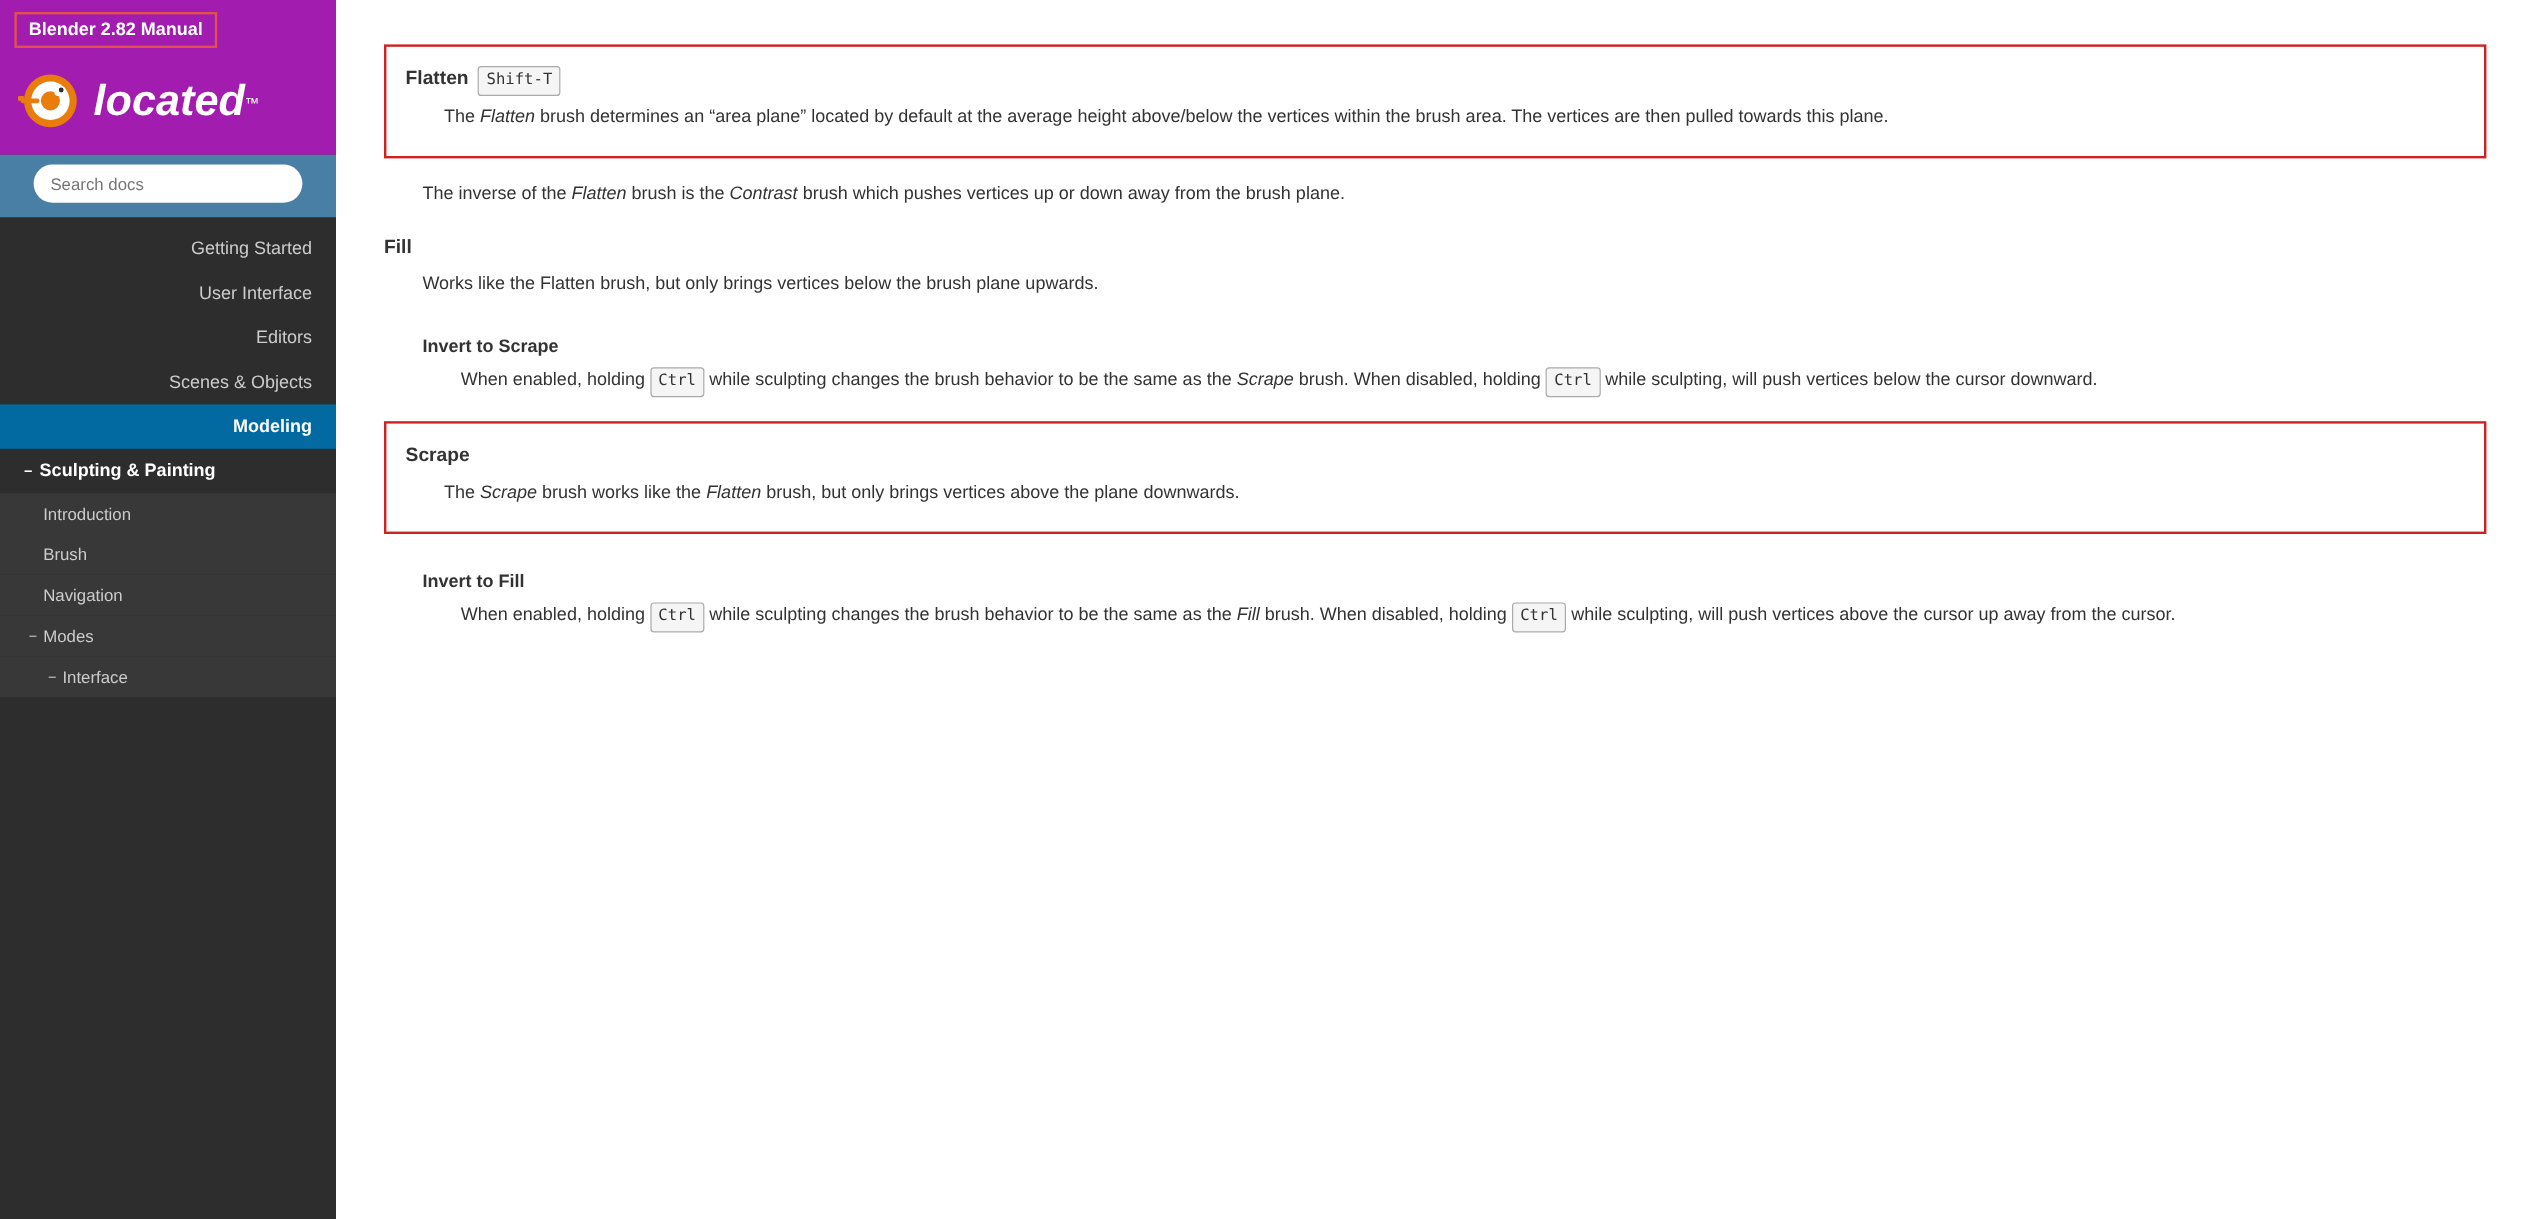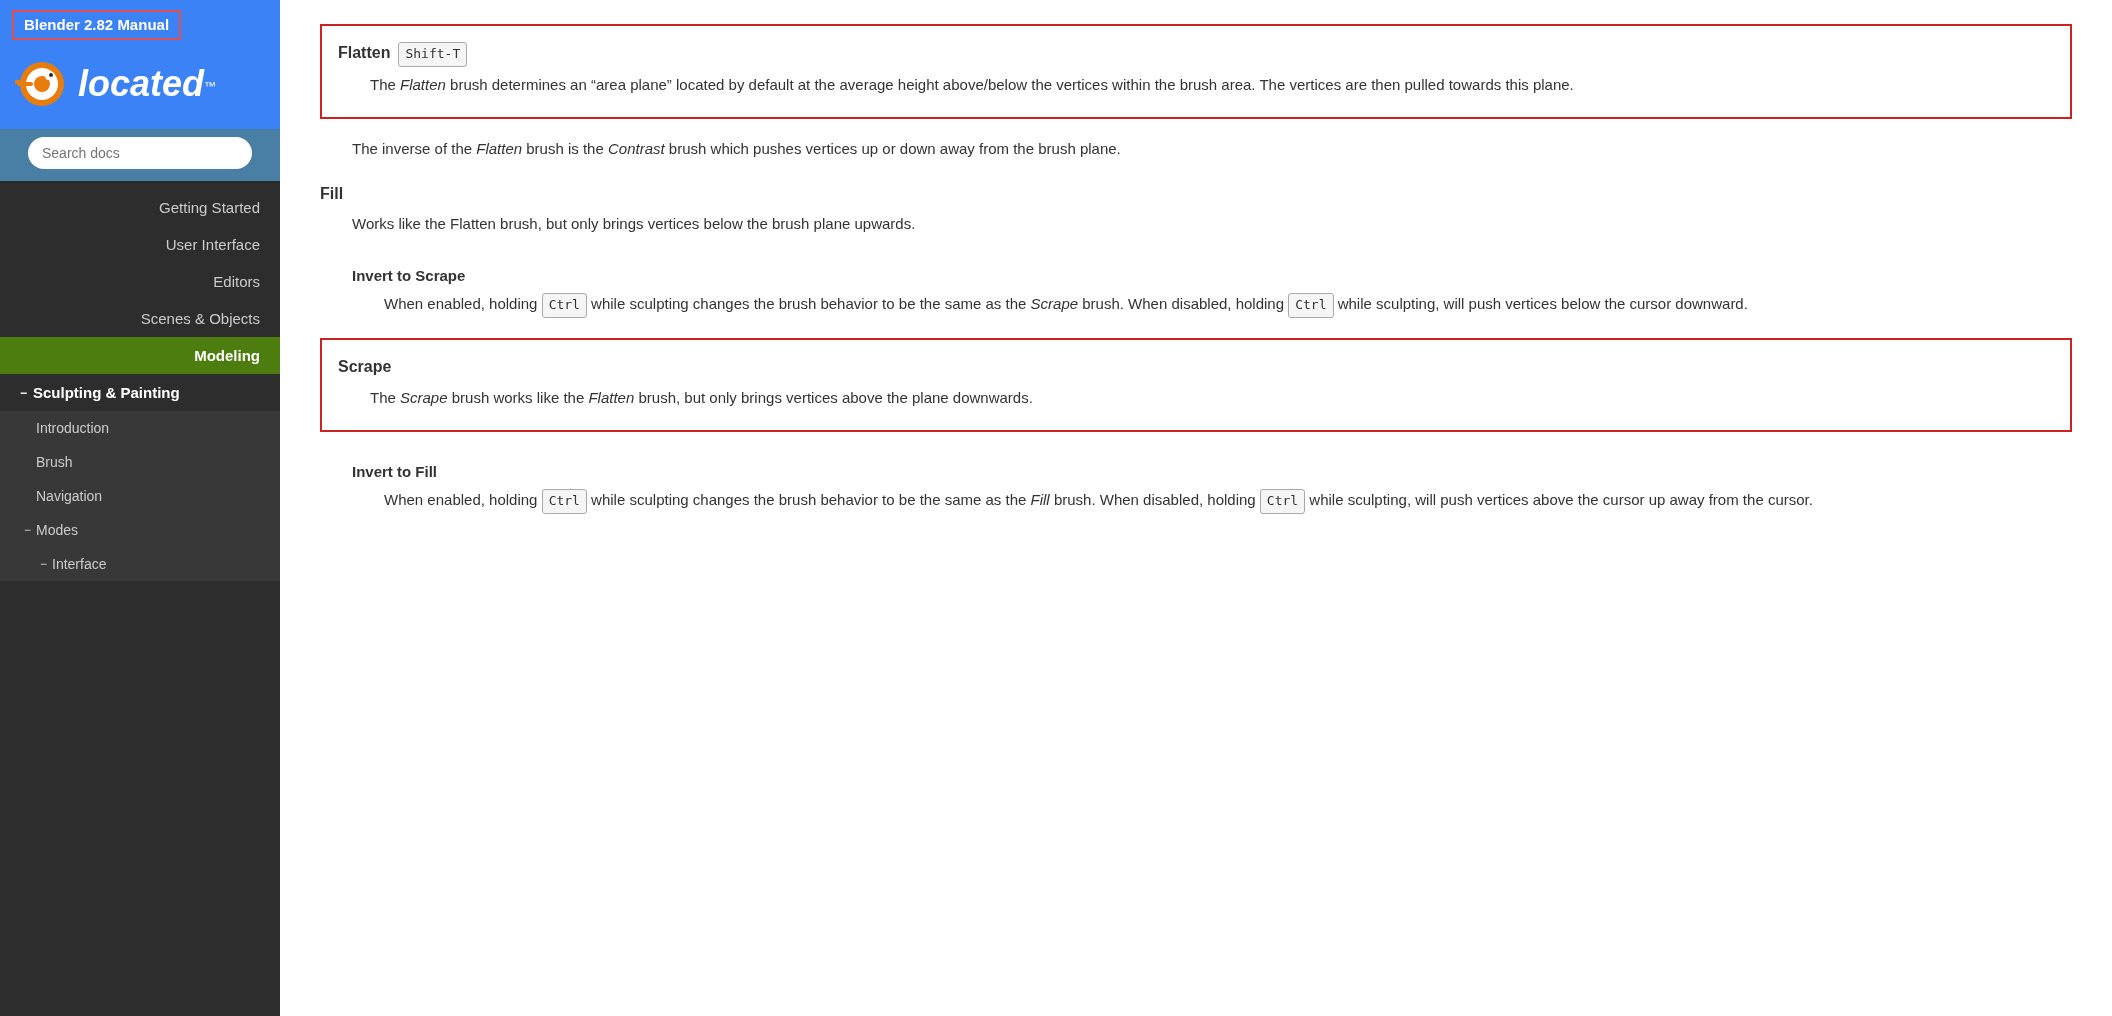--- a/index.html
+++ b/index.html
@@ -10,21 +10,21 @@
       width: 280px;
       min-width: 280px;
       background: #2d2d2d;
       display: flex;
       flex-direction: column;
       overflow-y: auto;
       overflow-x: hidden;
     }
 
     #sidebar-header {
-      background: #3b82f6;
+      background: #a21caf;
       padding: 10px 12px 8px;
     }
 
     #sidebar-title-box {
       border: 2px solid #e05050;
       padding: 4px 10px;
       margin-bottom: 10px;
       display: inline-block;
     }
 
@@ -83,21 +83,21 @@
     .nav-item {
       padding: 10px 20px;
       color: #ccc;
       font-size: 15px;
       cursor: pointer;
       display: block;
       text-align: right;
     }
 
     .nav-item-active {
-      background: #4d7c0f;
+      background: #0369a1;
       color: white;
       font-weight: bold;
     }
 
     .nav-section-header {
       padding: 10px 20px;
       color: white;
       font-size: 15px;
       font-weight: bold;
       cursor: pointer;
@@ -126,21 +126,21 @@
       background: #383838;
     }
 
     .minus-icon { font-size: 12px; }
 
     
     #main-content {
       flex: 1;
       overflow-y: auto;
       background: #fff;
-      padding: 24px 40px 40px;
+      padding: 37px 40px 40px;
       font-size: 15px;
       line-height: 1.6;
       color: #333;
     }
 
     .section-block {
       margin-bottom: 20px;
     }
 
     .term-title {

